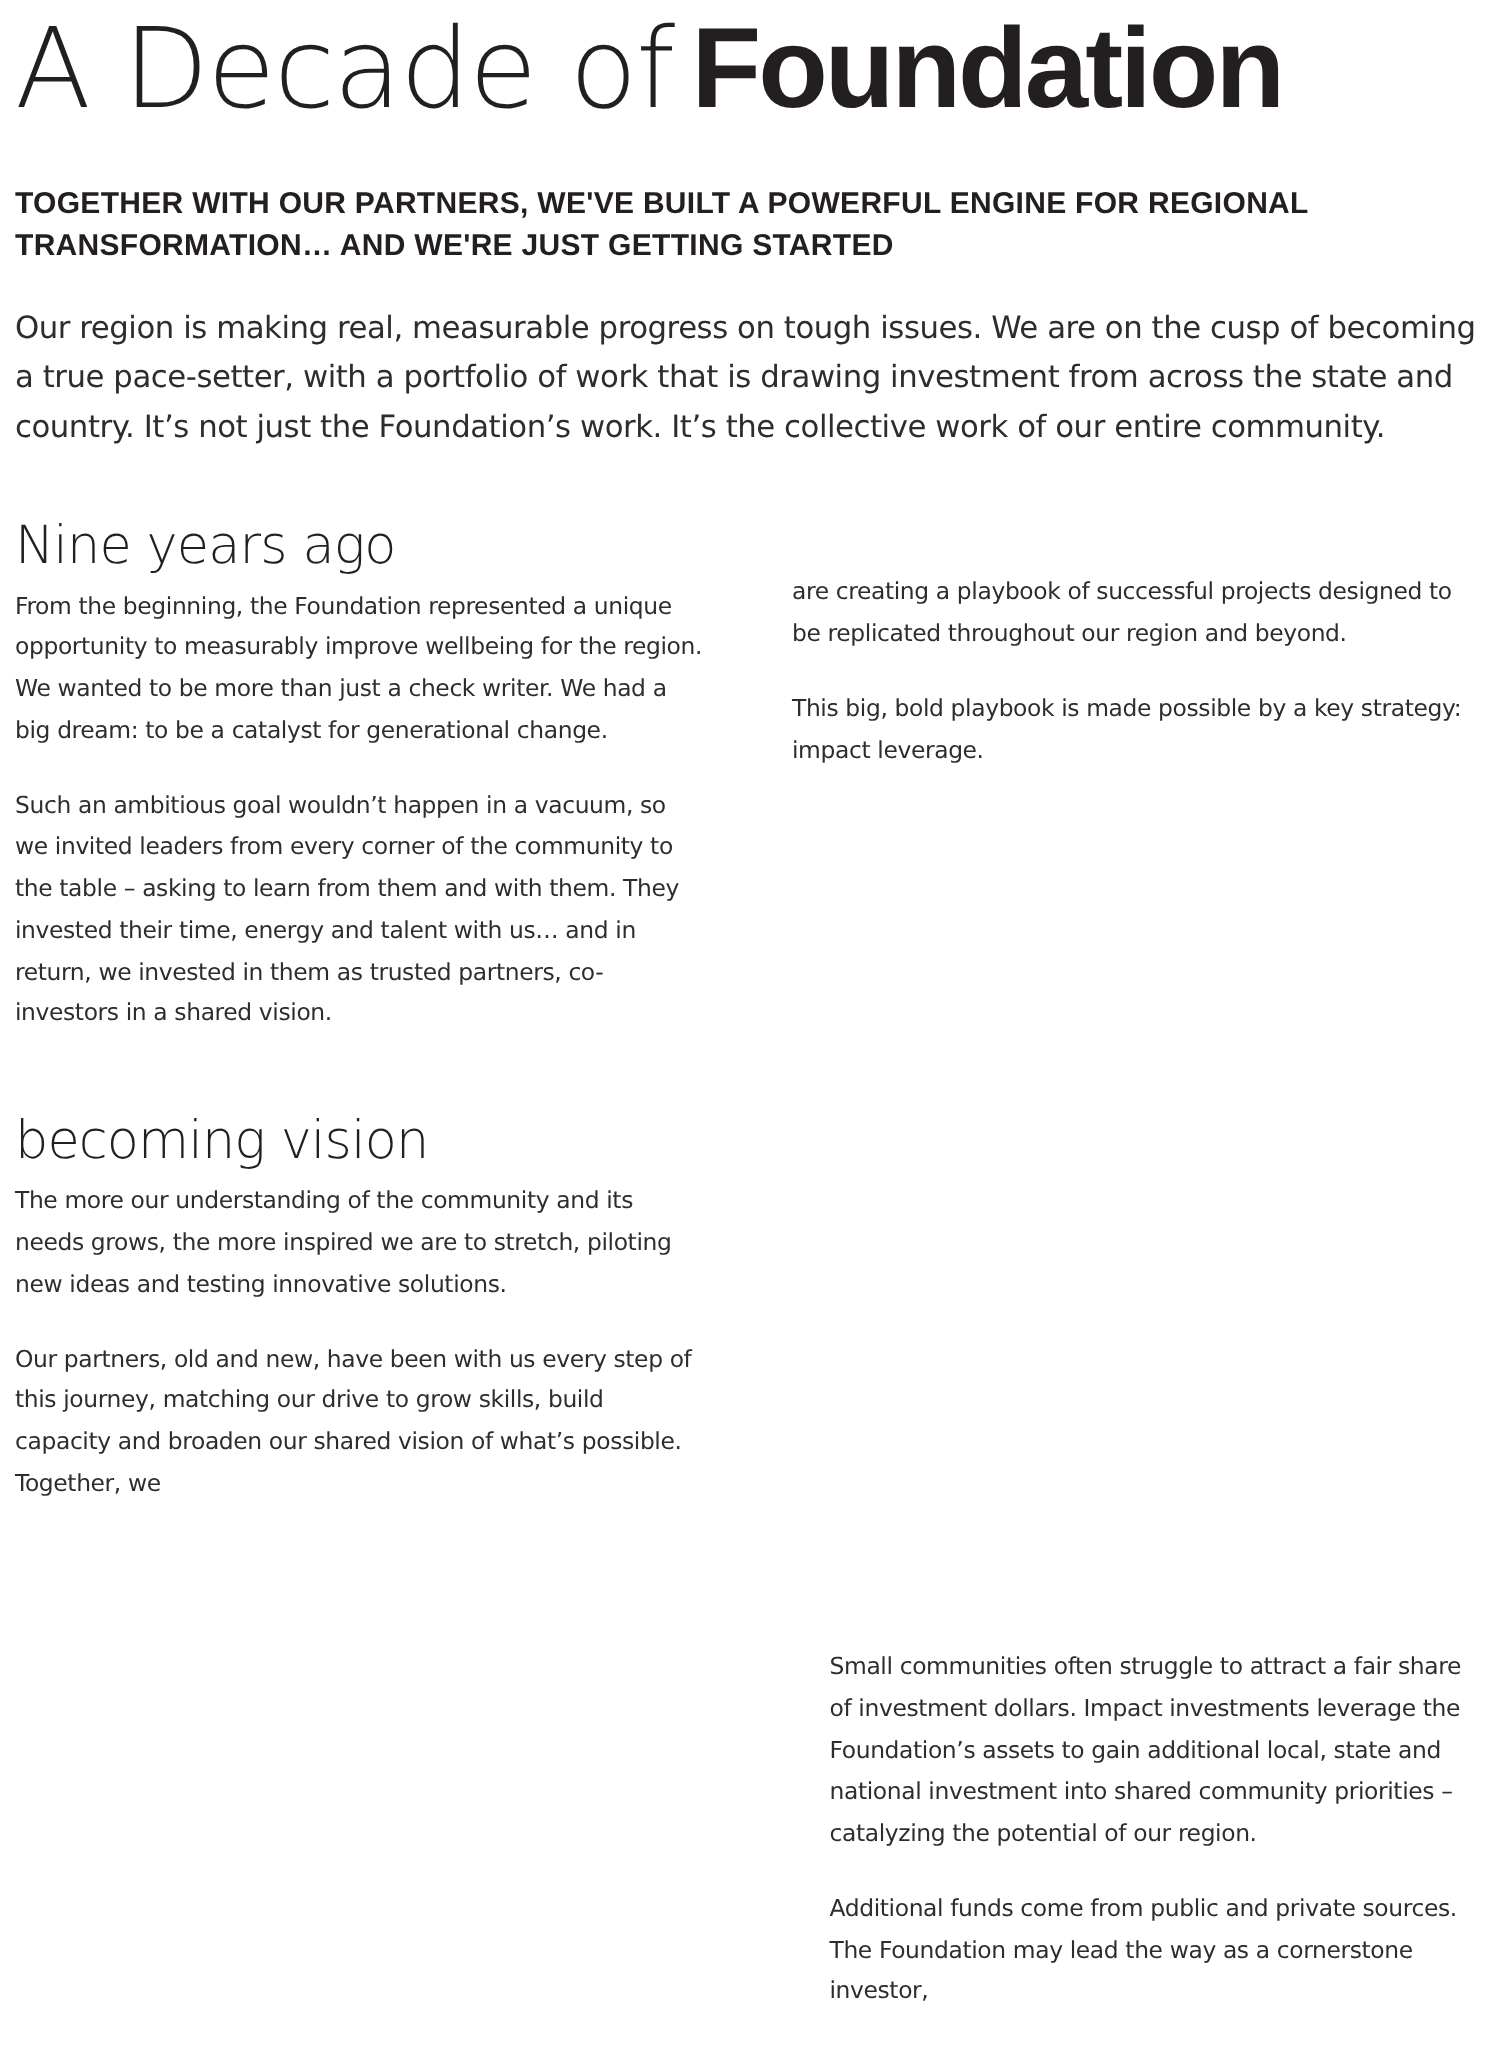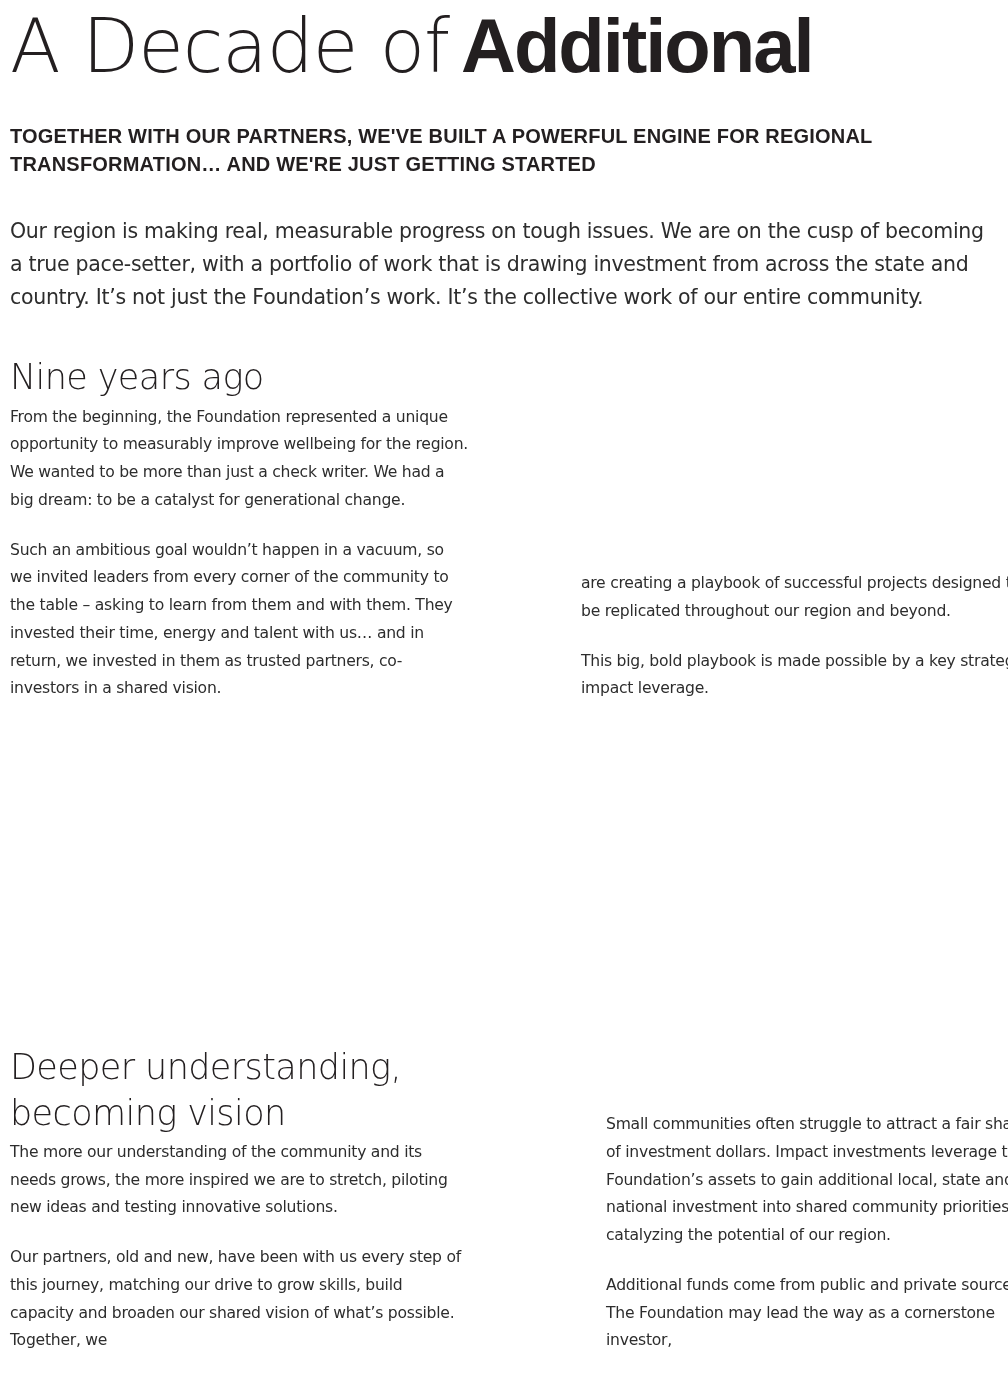--- a/index.html
+++ b/index.html
@@ -54,37 +54,36 @@
     font-weight: 700;
     font-size: 20px;
     line-height: 1.42;
     letter-spacing: 0.2px;
     color: #231f20;
     max-width: 960px;
   }
 
   
   .intro {
-    margin-top: 36px;
+    margin-top: 23px;
     font-family: "DejaVu Sans", sans-serif;
     font-weight: 400;
     font-size: 20.5px;
     line-height: 1.62;
     color: #2d2d2d;
     max-width: 1000px;
     letter-spacing: -0.3px;
   }
 
   
   .columns {
     position: relative;
     margin-top: 44px;
     display: flex;
-    gap: 111px;
-    align-items: flex-end;
+    gap: 58px;
   }
   .col {
     width: 460px;
     flex: 0 0 460px;
   }
 
   h2.section-head {
     font-family: "DejaVu Sans", sans-serif;
     font-weight: 300;
     font-size: 35px;
@@ -113,21 +112,21 @@
   .right-lower { margin-top: 356px; margin-left: 25px; }
   .second-head-gap { margin-top: 52px; }
 </style>
 </head>
 <body>
 
 <div class="page">
 
   <div class="masthead">
     <span class="light">A Decade of</span>
-    <span class="bold">Additional</span>
+    <span class="bold">Foundation</span>
   </div>
 
   <div class="kicker">TOGETHER WITH OUR PARTNERS, WE'VE BUILT A POWERFUL ENGINE FOR REGIONAL TRANSFORMATION… AND WE'RE JUST GETTING STARTED</div>
 
   <div class="intro">Our region is making real, measurable progress on tough issues. We are on the cusp of becoming a true pace-setter, with a portfolio of work that is drawing investment from across the state and country. It’s not just the Foundation’s work. It’s the collective work of our entire community.</div>
 
   <div class="columns">
     <div class="col">
       <h2 class="section-head">Nine years ago</h2>
       <p class="body">From the beginning, the Foundation represented a unique opportunity to measurably improve wellbeing for the region. We wanted to be more than just a check writer. We had a big dream: to be a catalyst for generational change.</p>
@@ -135,21 +134,20 @@
     </div>
     <div class="col">
       <div class="spacer-block"></div>
       <p class="body">are creating a playbook of successful projects designed to be replicated throughout our region and beyond.</p>
       <p class="body">This big, bold playbook is made possible by a key strategy: impact leverage.</p>
     </div>
   </div>
 
   <div class="columns second-head-gap">
     <div class="col">
-      <h2 class="section-head tight">Deeper understanding,</h2>
       <h2 class="section-head">becoming vision</h2>
       <p class="body">The more our understanding of the community and its needs grows, the more inspired we are to stretch, piloting new ideas and testing innovative solutions.</p>
       <p class="body">Our partners, old and new, have been with us every step of this journey, matching our drive to grow skills, build capacity and broaden our shared vision of what’s possible. Together, we</p>
     </div>
     <div class="col">
       <div class="right-lower">
         <p class="body">Small communities often struggle to attract a fair share of investment dollars. Impact investments leverage the Foundation’s assets to gain additional local, state and national investment into shared community priorities – catalyzing the potential of our region.</p>
         <p class="body">Additional funds come from public and private sources. The Foundation may lead the way as a cornerstone investor,</p>
       </div>
     </div>

